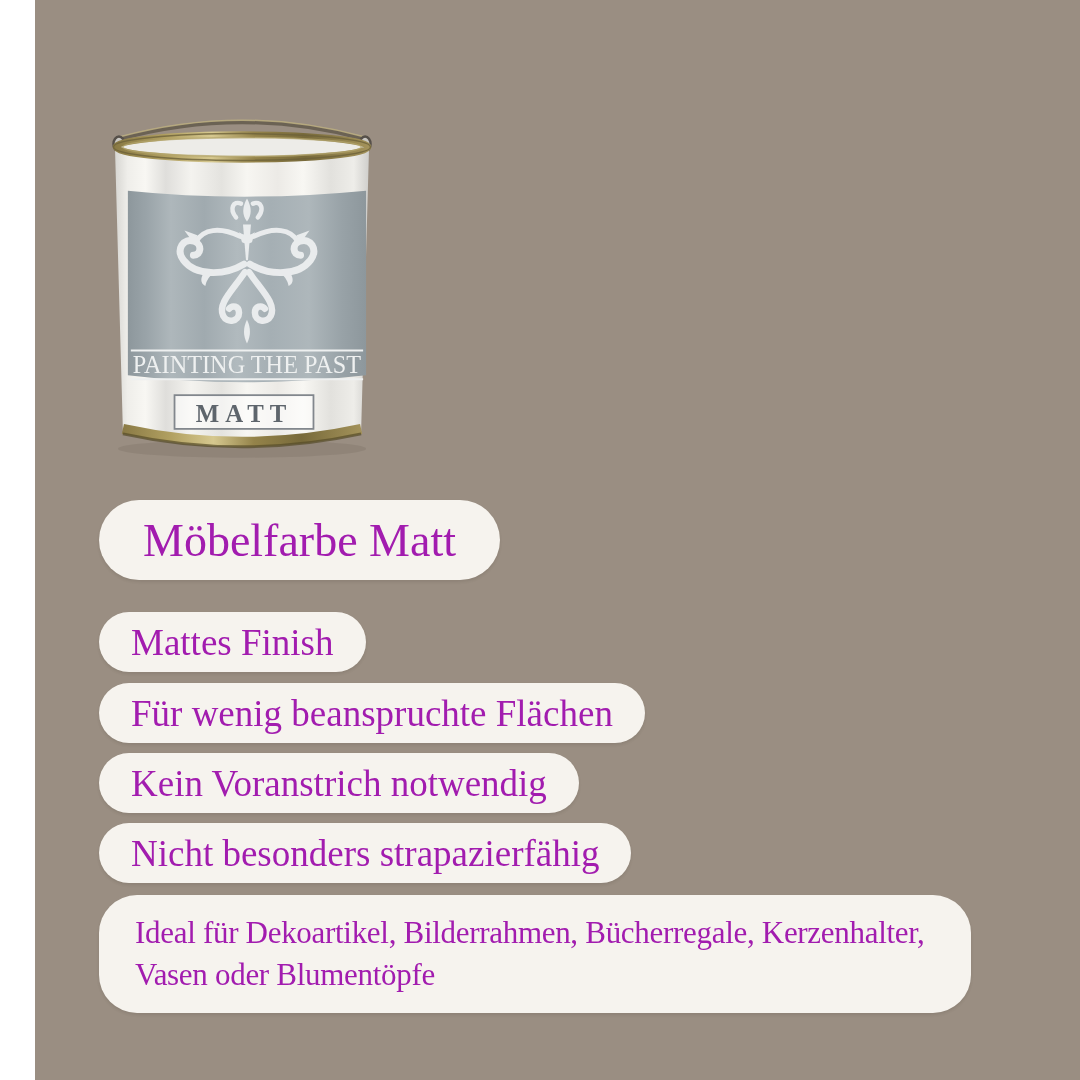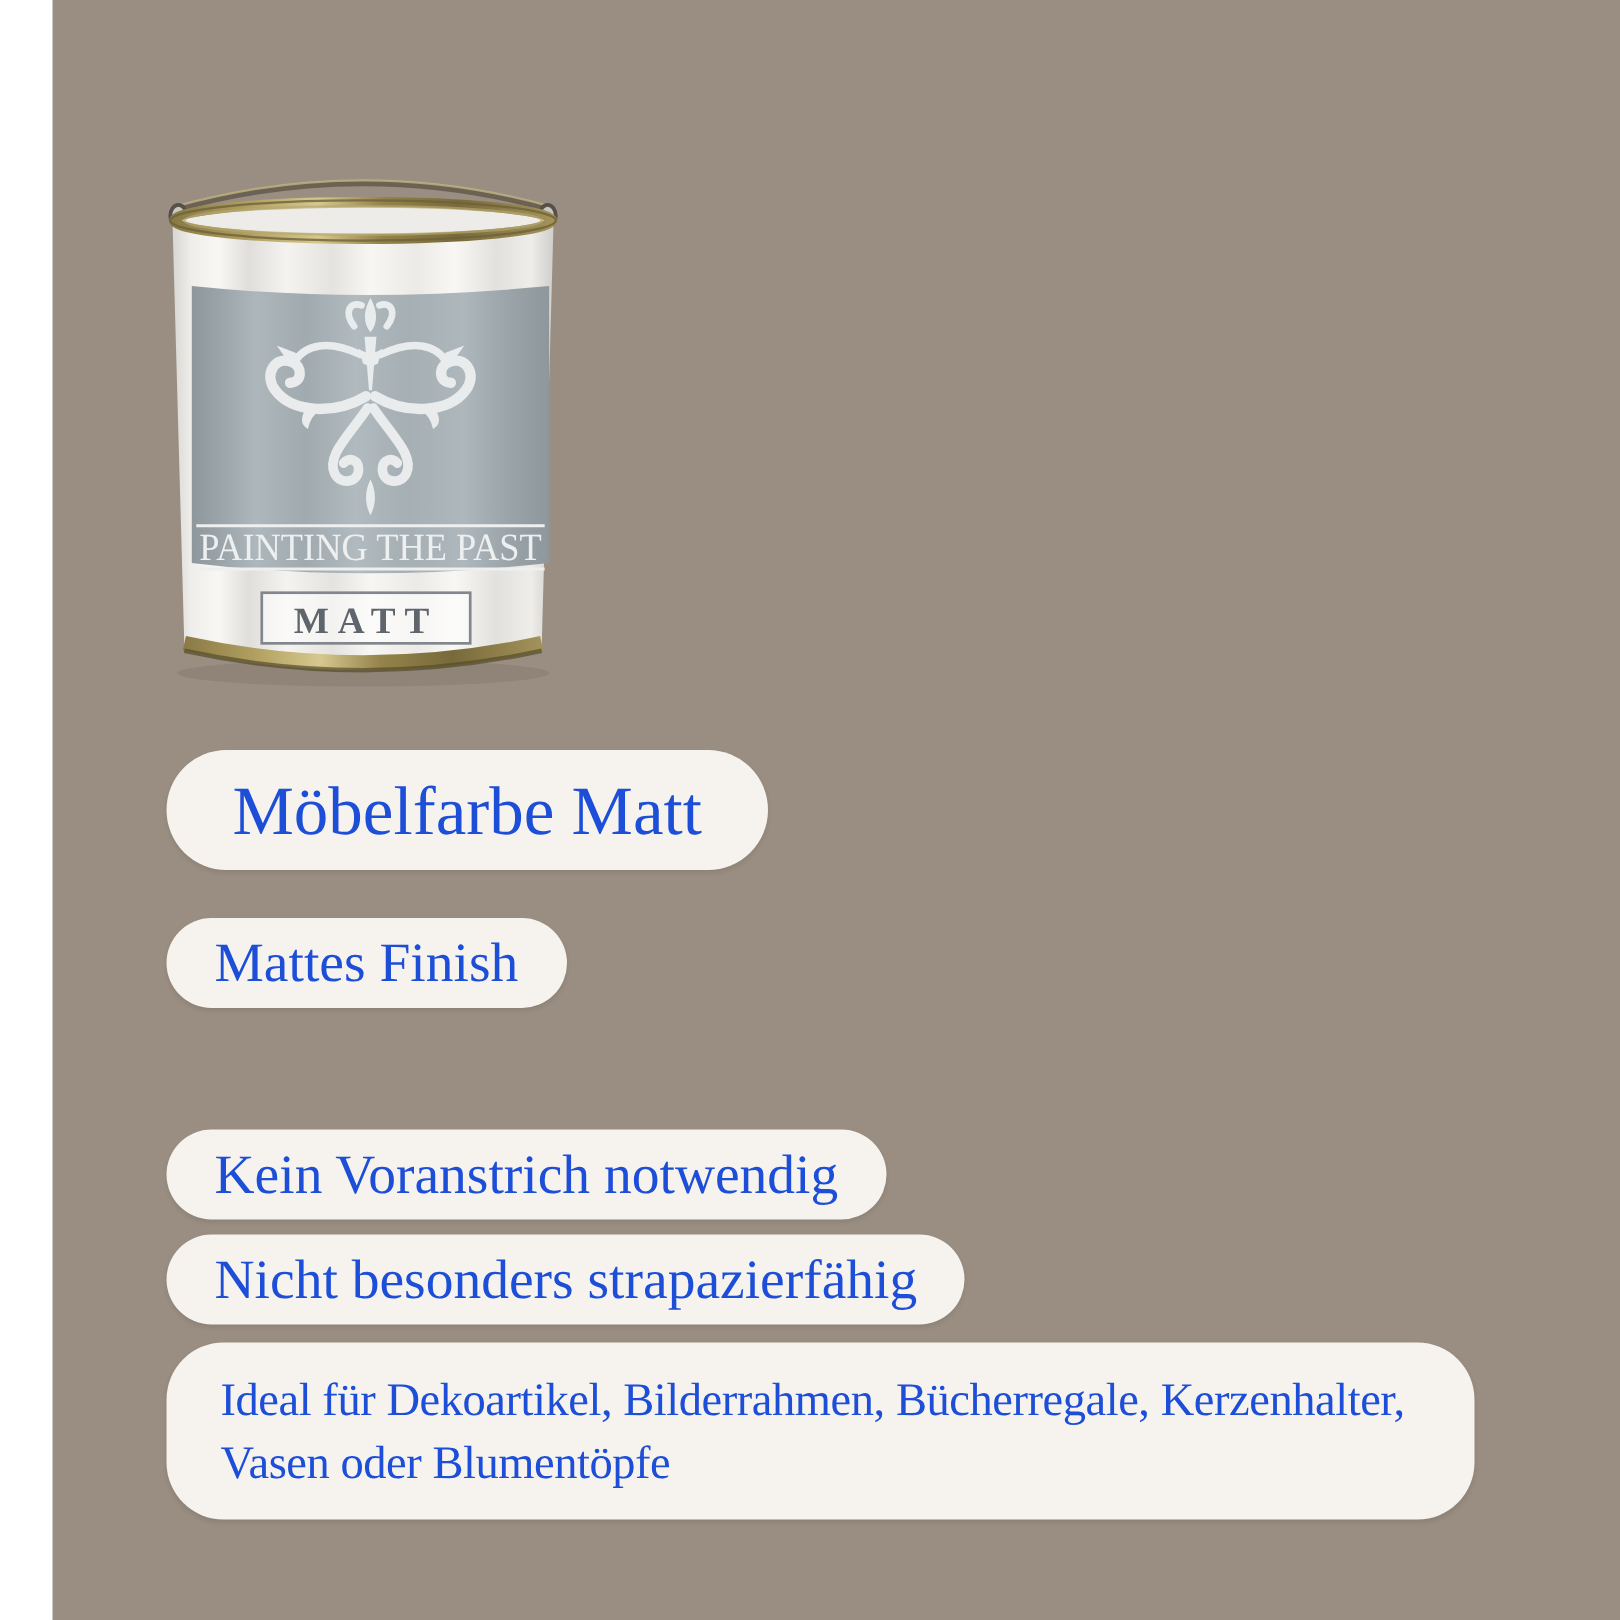--- a/index.html
+++ b/index.html
@@ -6,23 +6,23 @@
   #canvas{
     position:relative;
     width:1080px;height:1080px;
     background:#9a8e82;
     overflow:hidden;
     font-family:"Liberation Serif", serif;
     margin-left:35px;
   }
   .pill{
     position:absolute;
-    left:76px;
+    left:64px;
     background:#f6f3ee;
-    color:#1d4ed8;
+    color:#a21caf;
     display:flex;
     align-items:center;
     box-shadow:0 2px 3px rgba(60,50,40,0.12);
     white-space:nowrap;
   }
   .pill-title{
     top:500px;height:80px;
     border-radius:40px;
     padding:0 44px;
     font-size:46px;
@@ -163,20 +163,23 @@
     </g>
   </svg>
 
   <div class="pill pill-title">
     <span>Möbelfarbe Matt</span>
   </div>
 
   <div class="pill pill-feature" id="feature-0">
     <span>Mattes Finish</span>
   </div>
+  <div class="pill pill-feature" id="feature-1">
+    <span>Für wenig beanspruchte Flächen</span>
+  </div>
   <div class="pill pill-feature" id="feature-3">
     <span>Nicht besonders strapazierfähig</span>
   </div>
   <div class="pill pill-feature" id="feature-2">
     <span>Kein Voranstrich notwendig</span>
   </div>
   <div class="pill pill-feature" id="feature-4">
     <span>Ideal für Dekoartikel, Bilderrahmen, Bücherregale, Kerzenhalter, Vasen oder Blumentöpfe</span>
   </div>
 

